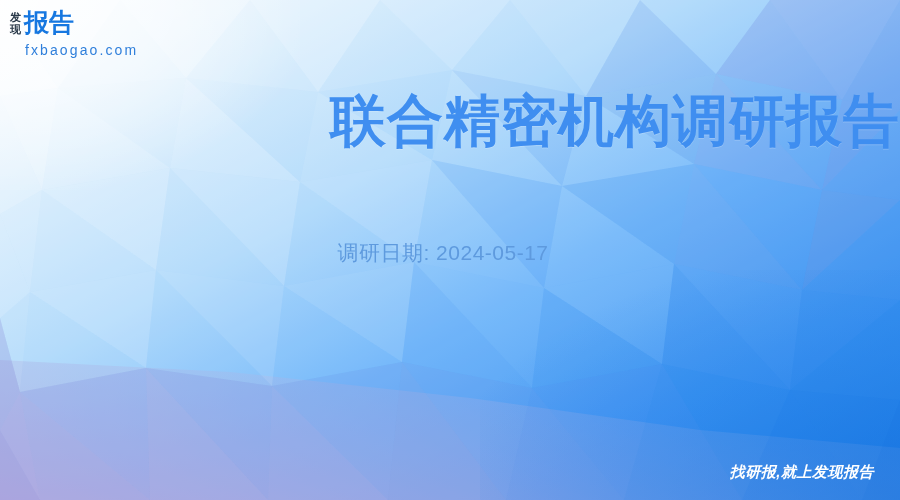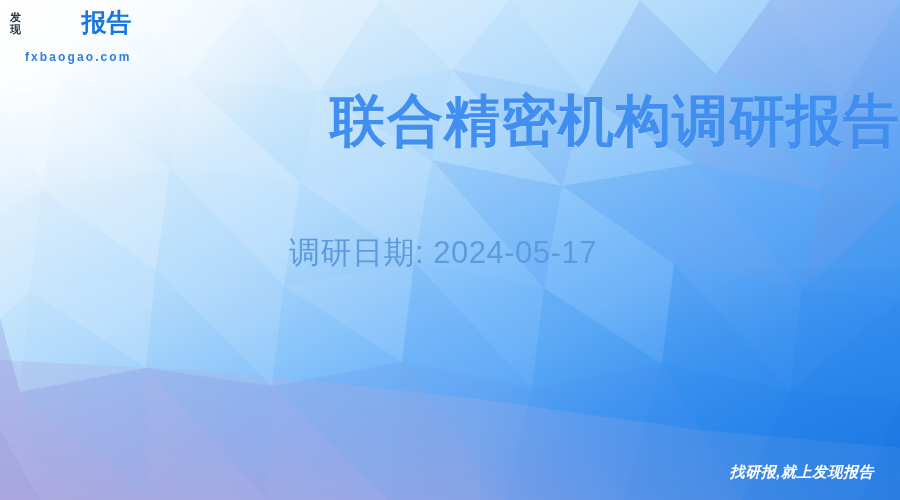--- a/index.html
+++ b/index.html
@@ -57,36 +57,35 @@
     display: block;
     font-size: 11px;
     line-height: 12px;
     font-weight: 700;
     color: #2b3a4a;
     letter-spacing: 0;
   }
   .logo-right {
     display: flex;
     flex-direction: column;
-    text-align: right;
   }
   .logo-main {
     font-size: 25px;
     line-height: 26px;
     font-weight: 900;
     color: #1677e0;
     letter-spacing: 0px;
   }
   .logo-url {
-    font-size: 12px;
+    font-size: 14px;
     line-height: 10px;
-    font-weight: 700;
+    font-weight: 400;
     color: #2f7fdb;
     letter-spacing: 2.1px;
-    margin-top: 17px;
+    margin-top: 10px;
     margin-left: 1px;
   }
 
   
   .title {
     position: absolute;
     left: 0;
     right: 0;
     top: 86px;
     text-align: right;
@@ -96,21 +95,21 @@
     color: #3f8ef0;
     letter-spacing: 1px;
     text-shadow: 0 1px 0 rgba(255,255,255,0.18);
   }
   .subtitle {
     position: absolute;
     left: 0;
     right: 14px;
     top: 232px;
     text-align: center;
-    font-size: 31px;
+    font-size: 21px;
     line-height: 42px;
     font-weight: 400;
     color: #5e9ade;
     letter-spacing: 0.5px;
   }
 
   
   .tagline {
     position: absolute;
     right: 26px;

